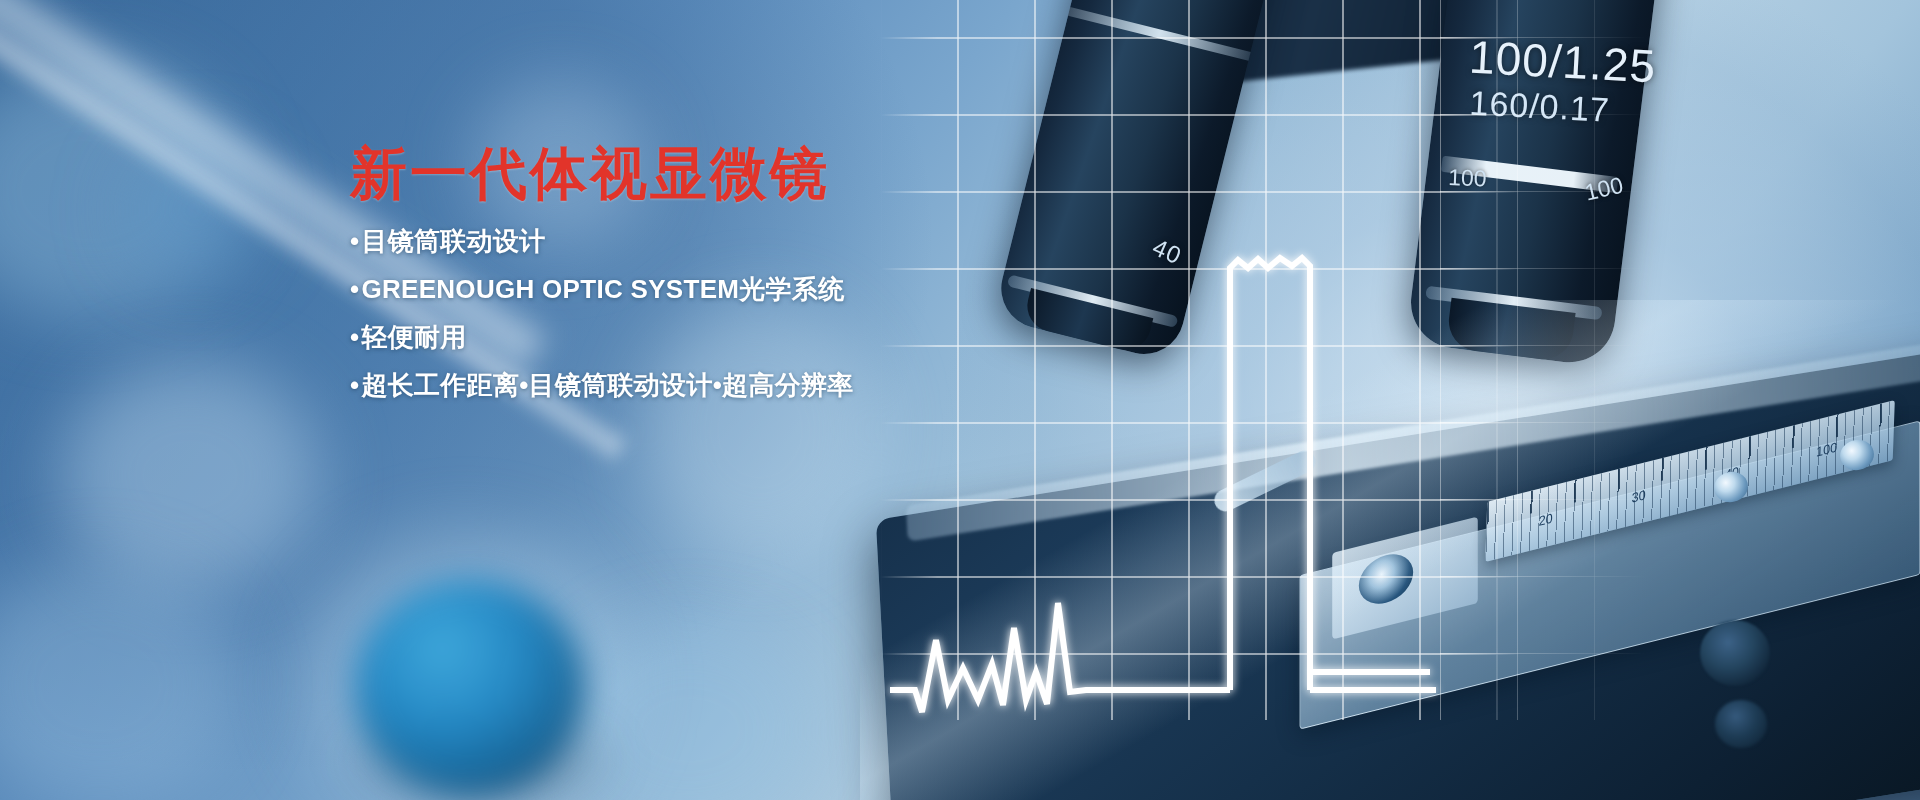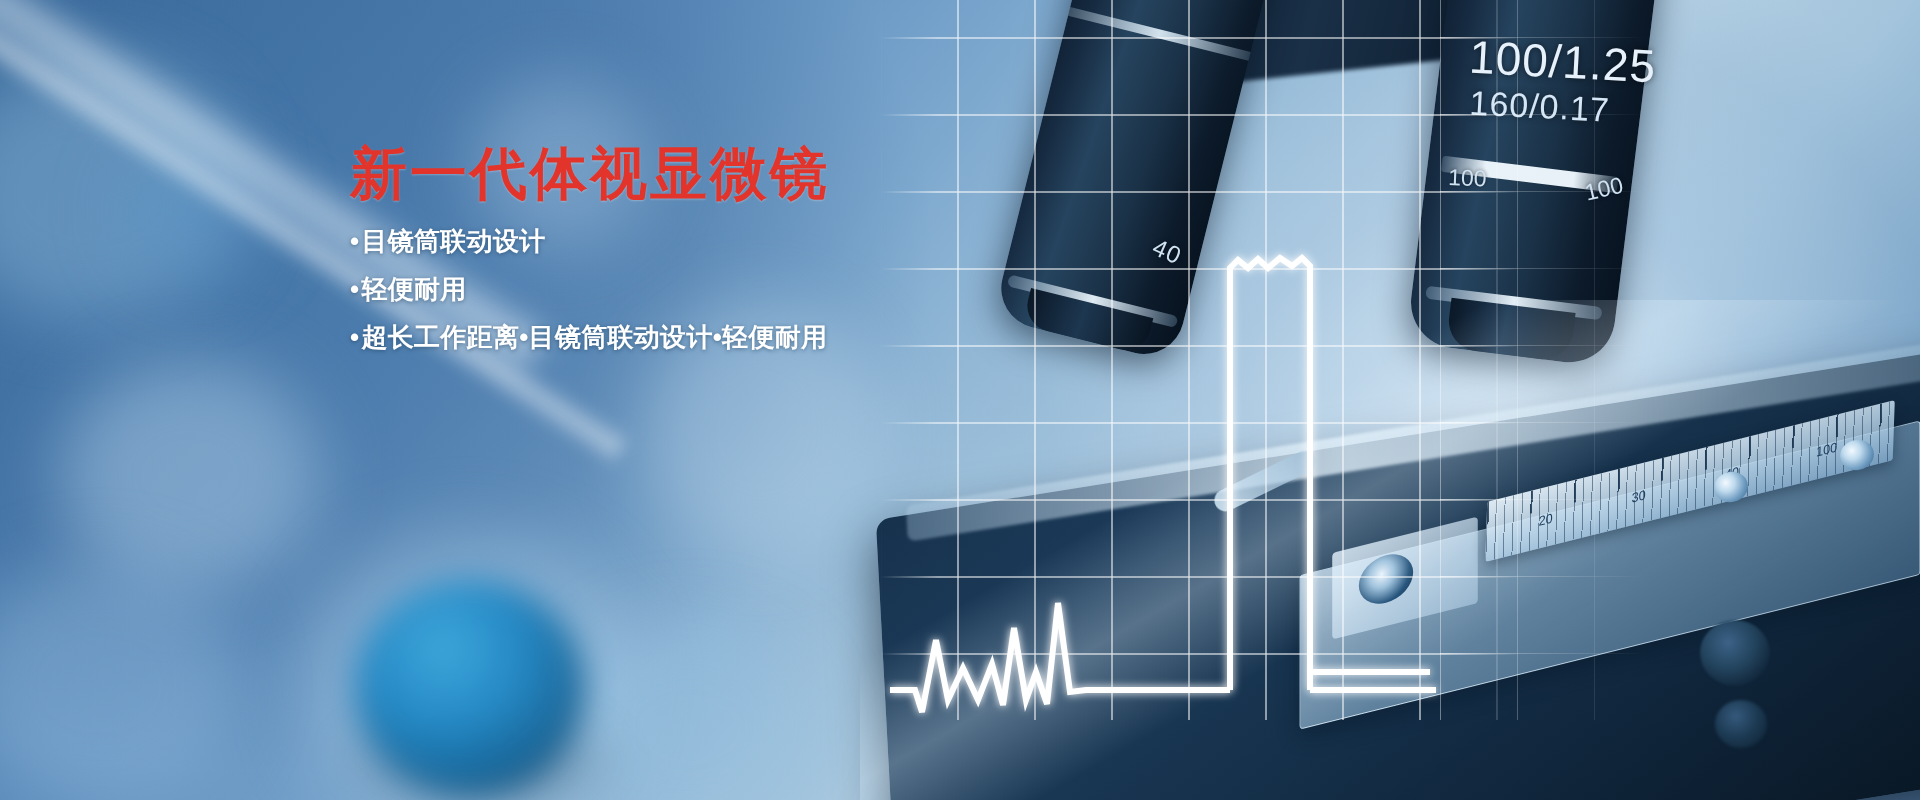--- a/index.html
+++ b/index.html
@@ -324,18 +324,19 @@
       <path id="p-puls" d="M 1230 690 L 1230 268 L 1238 260 L 1248 268 L 1258 259 L 1268 268 L 1280 258 L 1292 266 L 1302 258 L 1310 266 L 1310 690"></path>
       <path id="p-pul2" d="M 1310 268 L 1310 672 L 1430 672"></path>
       <path id="p-base" d="M 1310 690 L 1436 690"></path>
     </g>
   </svg>
 
   <div class="copy">
     <h1 class="title">新一代体视显微镜</h1>
     <ul class="bullets">
       <li><span class="dot">•</span><span>目镜筒联动设计</span></li>
+      <li><span class="dot">•</span><span>GREENOUGH OPTIC SYSTEM光学系统</span></li>
       <li><span class="dot">•</span><span>轻便耐用</span></li>
-      <li><span class="dot">•</span><span>超长工作距离•目镜筒联动设计•轻便耐用</span></li>
+      <li><span class="dot">•</span><span>超长工作距离•目镜筒联动设计•超高分辨率</span></li>
     </ul>
   </div>
 
 </div>
 
 </body></html>

